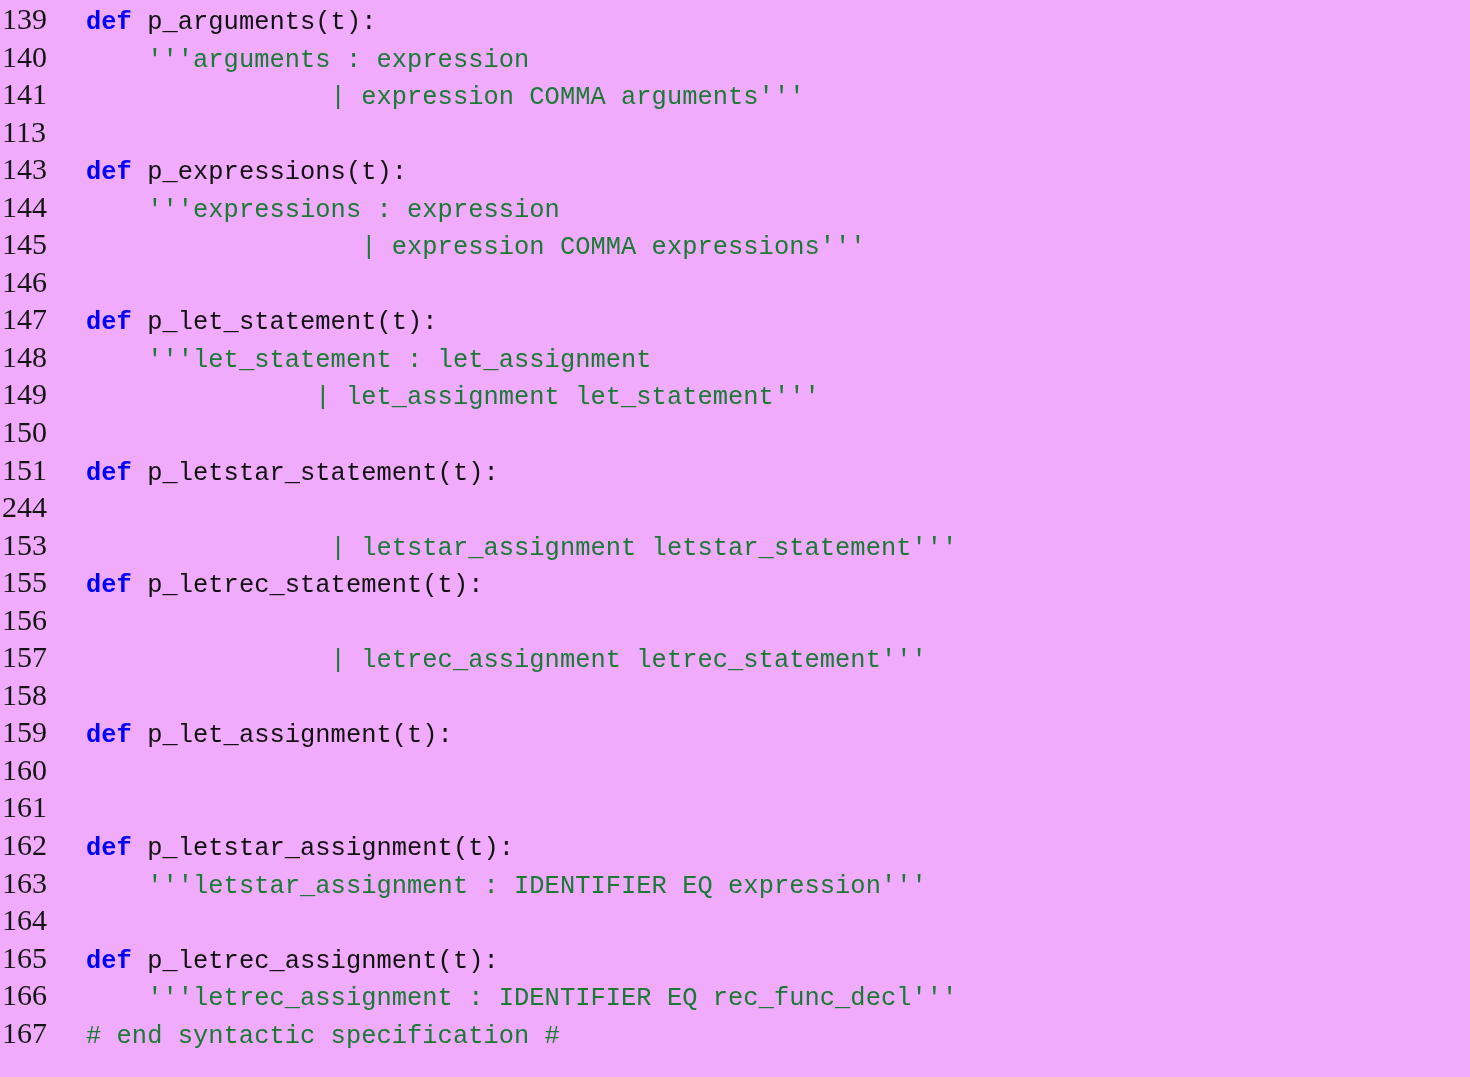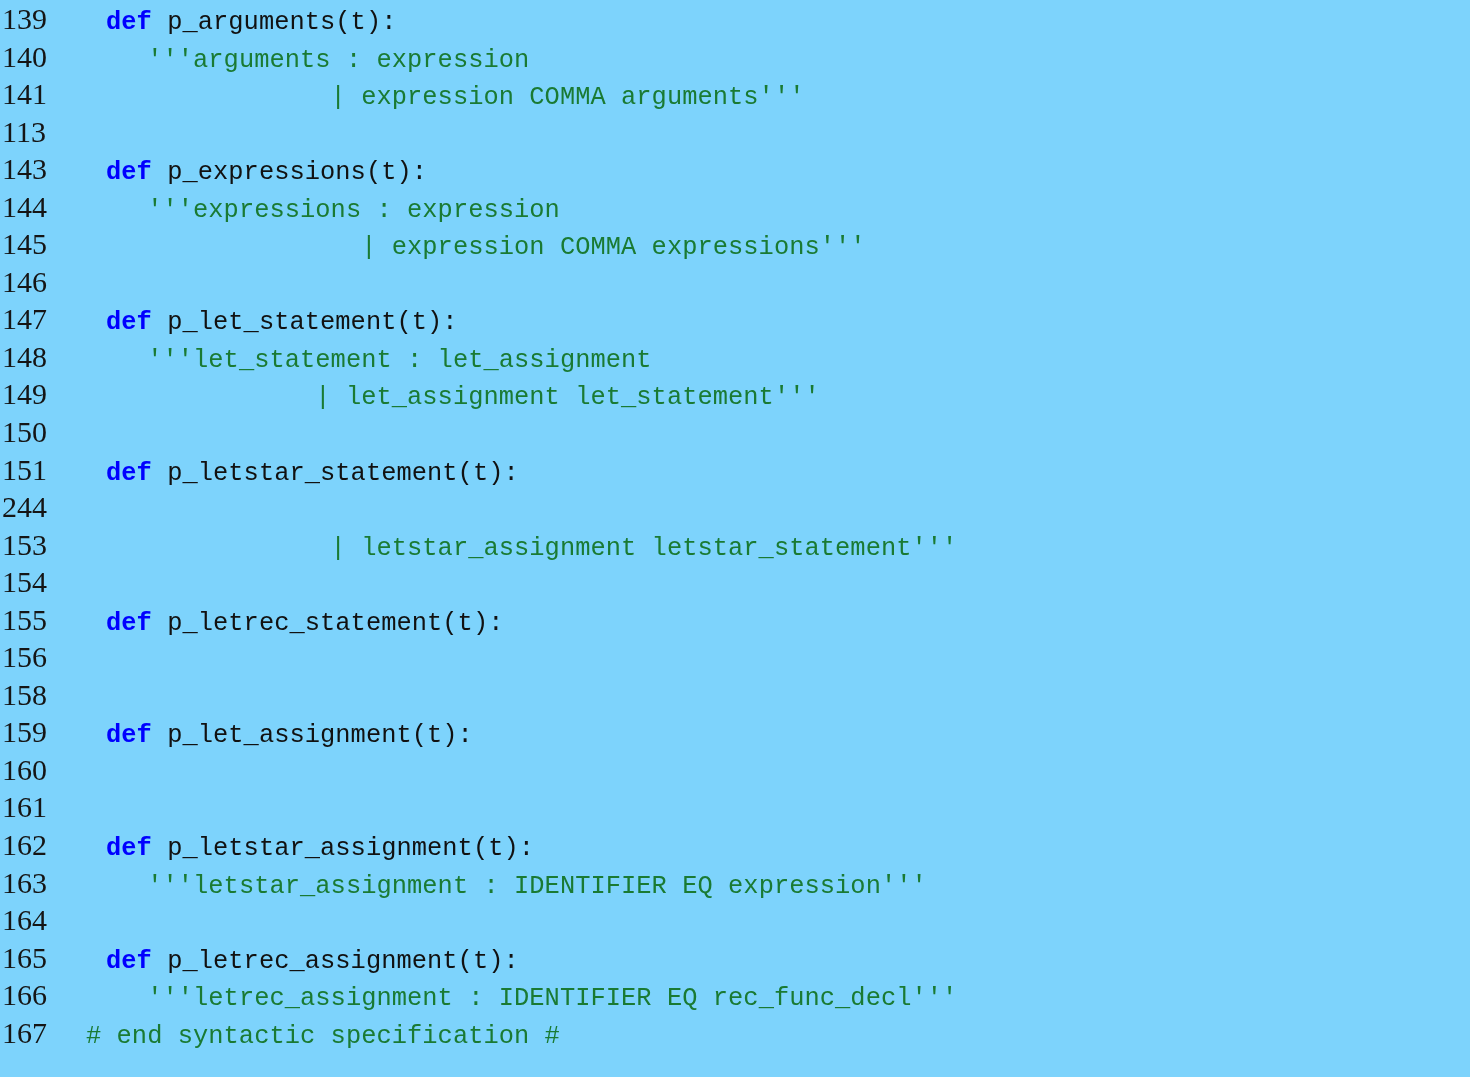--- a/index.html
+++ b/index.html
@@ -12,21 +12,21 @@
     width: 1470px;
     height: 1077px;
     overflow: hidden;
     font-family: "Liberation Mono", "DejaVu Sans Mono", monospace;
   }
 
   #code-listing {
     position: relative;
     width: 1470px;
     height: 1077px;
-    background: #7dd3fc;
+    background: #f0abfc;
     padding: 0;
   }
 
   .code-line {
     display: flex;
     align-items: baseline;
     height: 37.55px;
     line-height: 37.55px;
     white-space: pre;
   }
@@ -49,21 +49,20 @@
     font-family: "Liberation Mono", "DejaVu Sans Mono", monospace;
     font-size: 25.4px;
     letter-spacing: 0.05px;
     color: #111111;
     white-space: pre;
   }
 
   .tok-kw {
     color: #0000ff;
     font-weight: bold;
-    margin-left: 20px;
   }
   .tok-name {
     color: #111111;
   }
   .tok-str {
     color: #1a7a33;
   }
   .tok-comment {
     color: #1a7a33;
   }
@@ -80,23 +79,23 @@
     <div class="code-line"><span class="line-number">144</span><span class="line-code"><span class="tok-name">    </span><span class="tok-str">'''expressions : expression</span></span></div>
     <div class="code-line"><span class="line-number">145</span><span class="line-code"><span class="tok-str">                  | expression COMMA expressions'''</span></span></div>
     <div class="code-line"><span class="line-number">146</span><span class="line-code">&nbsp;</span></div>
     <div class="code-line"><span class="line-number">147</span><span class="line-code"><span class="tok-kw">def</span><span class="tok-name"> p_let_statement(t):</span></span></div>
     <div class="code-line"><span class="line-number">148</span><span class="line-code"><span class="tok-name">    </span><span class="tok-str">'''let_statement : let_assignment</span></span></div>
     <div class="code-line"><span class="line-number">149</span><span class="line-code"><span class="tok-str">               | let_assignment let_statement'''</span></span></div>
     <div class="code-line"><span class="line-number">150</span><span class="line-code">&nbsp;</span></div>
     <div class="code-line"><span class="line-number">151</span><span class="line-code"><span class="tok-kw">def</span><span class="tok-name"> p_letstar_statement(t):</span></span></div>
     <div class="code-line"><span class="line-number">244</span><span class="line-code"><span class="tok-name">    </span></span></div>
     <div class="code-line"><span class="line-number">153</span><span class="line-code"><span class="tok-str">                | letstar_assignment letstar_statement'''</span></span></div>
-    <div class="code-line"><span class="line-number">154</span><span class="line-code">&nbsp;</span></div>
     <div class="code-line"><span class="line-number">155</span><span class="line-code"><span class="tok-kw">def</span><span class="tok-name"> p_letrec_statement(t):</span></span></div>
     <div class="code-line"><span class="line-number">156</span><span class="line-code"><span class="tok-name">    </span></span></div>
+    <div class="code-line"><span class="line-number">157</span><span class="line-code"><span class="tok-str">                | letrec_assignment letrec_statement'''</span></span></div>
     <div class="code-line"><span class="line-number">158</span><span class="line-code">&nbsp;</span></div>
     <div class="code-line"><span class="line-number">159</span><span class="line-code"><span class="tok-kw">def</span><span class="tok-name"> p_let_assignment(t):</span></span></div>
     <div class="code-line"><span class="line-number">160</span><span class="line-code"><span class="tok-name">    </span></span></div>
     <div class="code-line"><span class="line-number">161</span><span class="line-code">&nbsp;</span></div>
     <div class="code-line"><span class="line-number">162</span><span class="line-code"><span class="tok-kw">def</span><span class="tok-name"> p_letstar_assignment(t):</span></span></div>
     <div class="code-line"><span class="line-number">163</span><span class="line-code"><span class="tok-name">    </span><span class="tok-str">'''letstar_assignment : IDENTIFIER EQ expression'''</span></span></div>
     <div class="code-line"><span class="line-number">164</span><span class="line-code">&nbsp;</span></div>
     <div class="code-line"><span class="line-number">165</span><span class="line-code"><span class="tok-kw">def</span><span class="tok-name"> p_letrec_assignment(t):</span></span></div>
     <div class="code-line"><span class="line-number">166</span><span class="line-code"><span class="tok-name">    </span><span class="tok-str">'''letrec_assignment : IDENTIFIER EQ rec_func_decl'''</span></span></div>
     <div class="code-line"><span class="line-number">167</span><span class="line-code"><span class="tok-comment"># end syntactic specification #</span></span></div>

